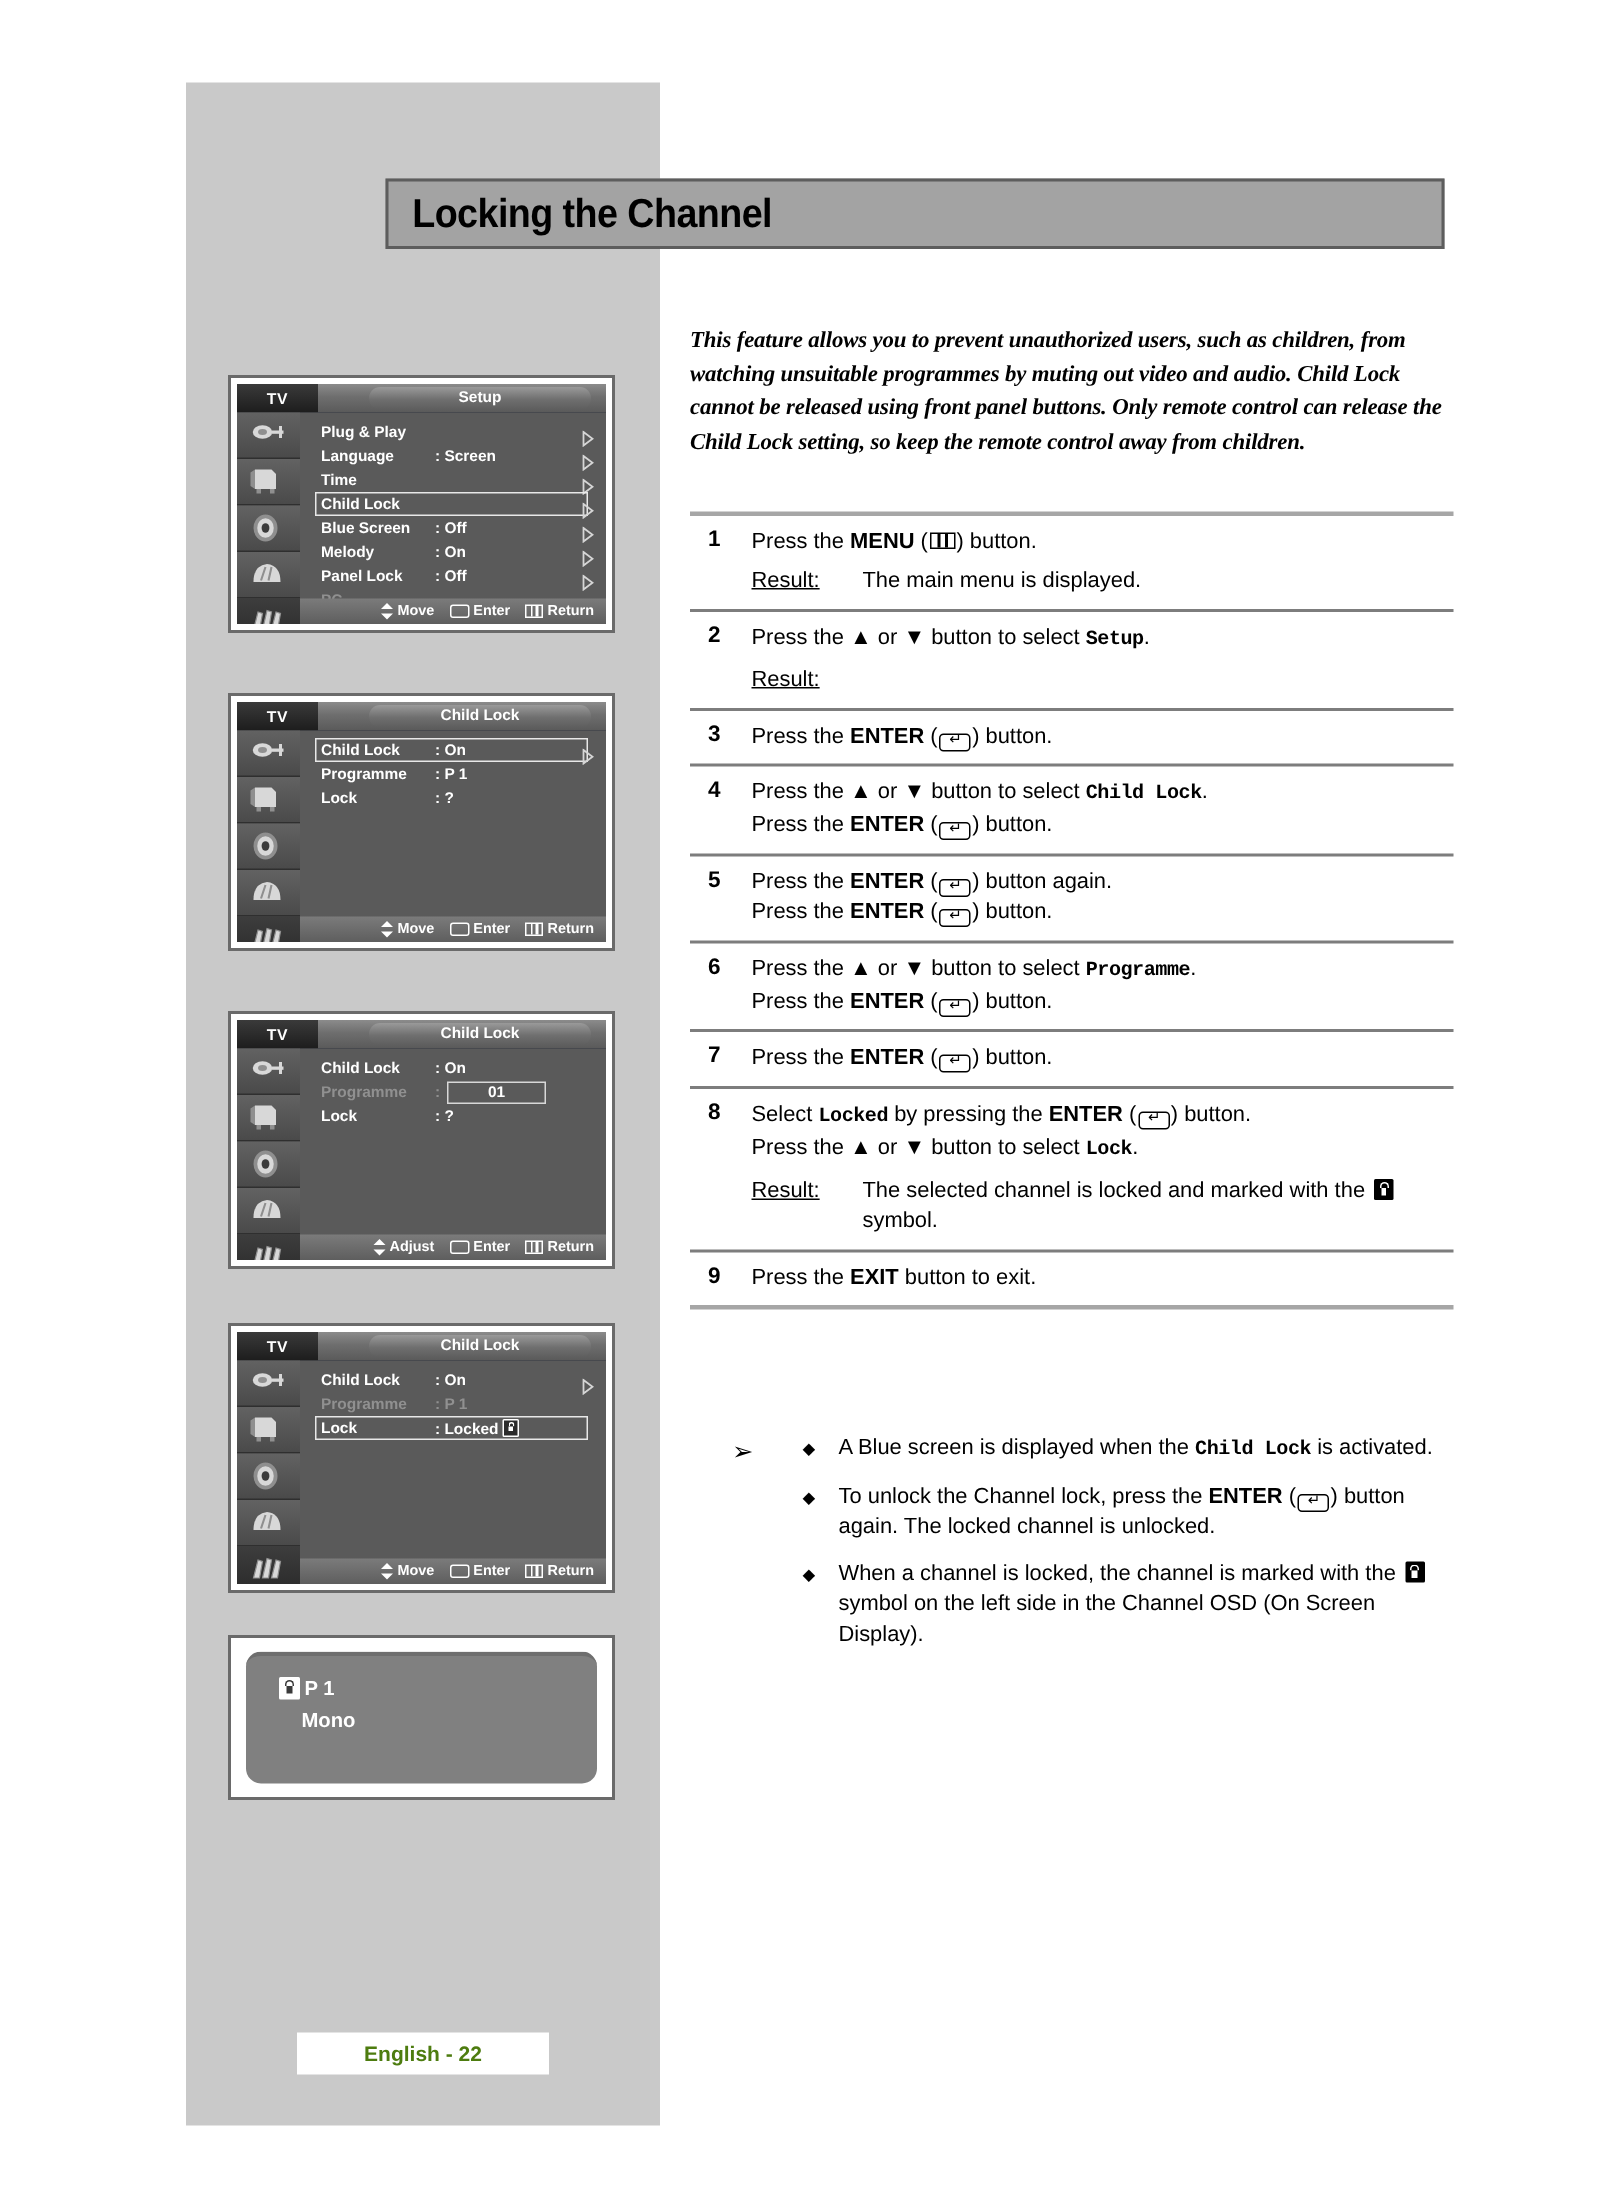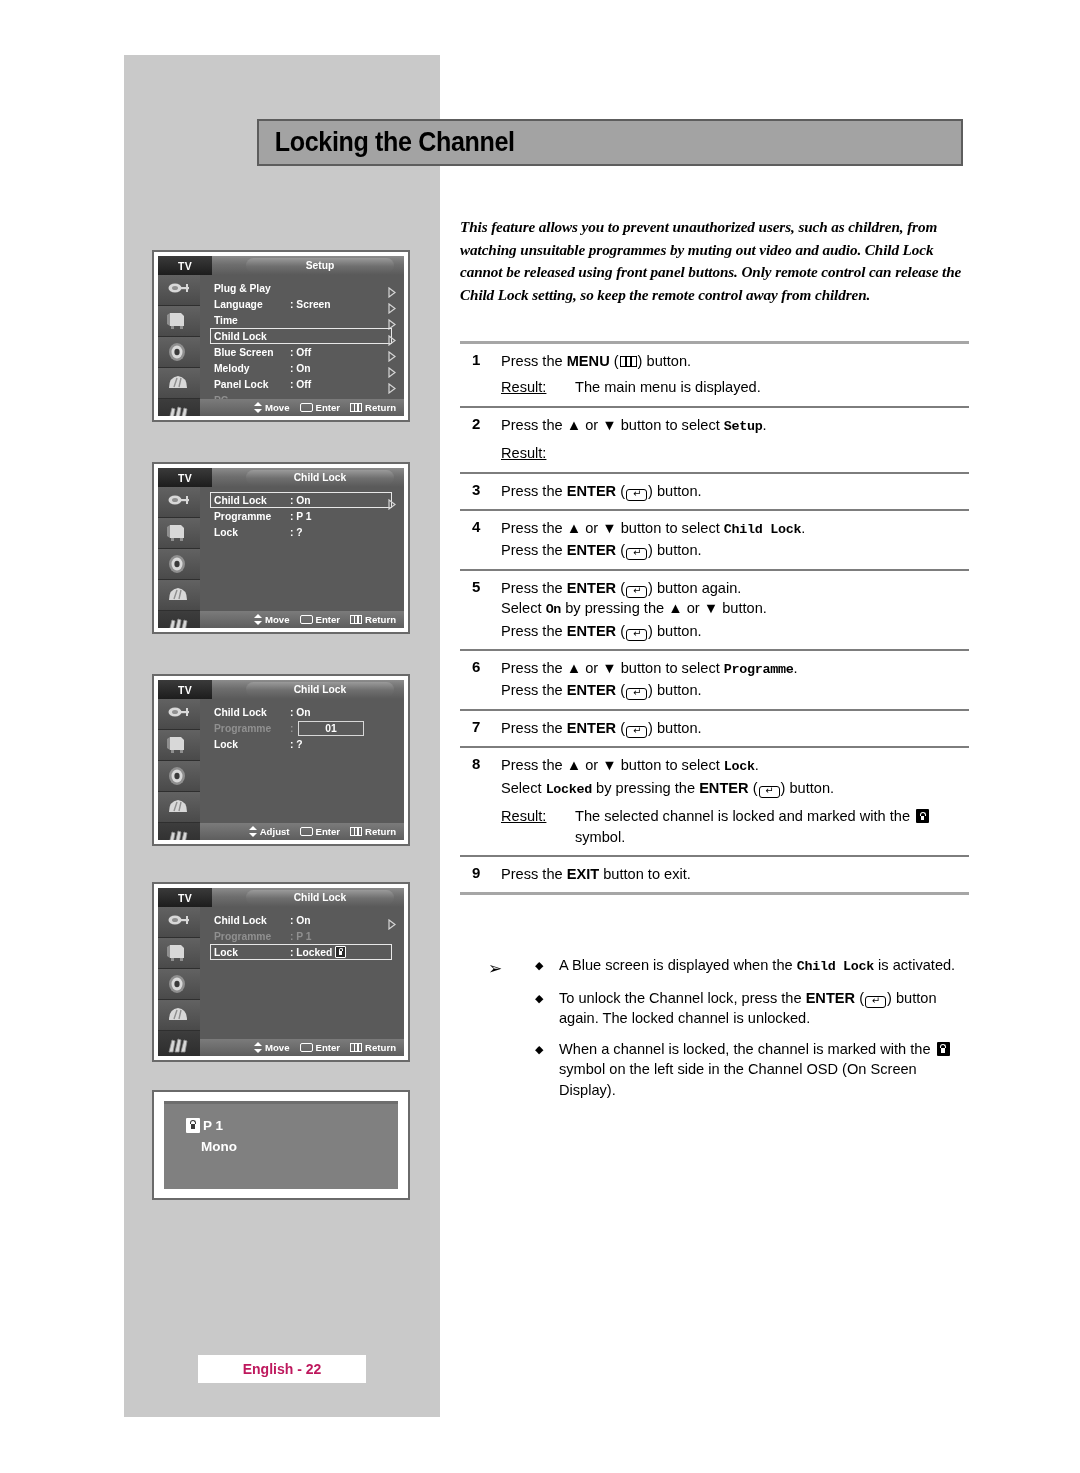--- a/index.html
+++ b/index.html
@@ -231,21 +231,21 @@
   .mi svg{display:block;}
 
   
   .chan-panel{
     position:absolute;left:152px;top:1090px;width:258px;height:110px;
     background:#ffffff;border:2px solid #6a6a6a;box-sizing:border-box;
     padding:9px 10px;
   }
   .chan-inner{
     width:100%;height:100%;background:#808080;position:relative;
-    border-top:3px solid #6e6e6e;box-sizing:border-box;
+    border-top:3px solid #6e6e6e;box-sizing:border-box;border-radius:10px;
   }
   .chan-line1{
     position:absolute;left:22px;top:14px;
     font-size:13.5px;font-weight:bold;color:#ffffff;
     display:flex;align-items:center;gap:3px;
   }
   .chan-line2{
     position:absolute;left:37px;top:35px;
     font-size:13.5px;font-weight:bold;color:#ffffff;
   }
@@ -260,21 +260,21 @@
   }
   .chan-lock::after{
     content:"";position:absolute;left:4.9px;top:6.4px;width:4px;height:5px;
     background:#3a3a3a;
   }
 
   
   .footer{
     position:absolute;left:198px;top:1355px;width:168px;height:28px;
     background:#ffffff;display:flex;align-items:center;justify-content:center;
-    font-size:14px;font-weight:bold;color:#be185d;
+    font-size:14px;font-weight:bold;color:#4d7c0f;
   }
 </style>
 </head>
 <body>
 
 <div class="page">
 
   <div class="grey-band"></div>
 
   <div class="title-box">
@@ -318,21 +318,20 @@
         <div class="step-body">
           <div class="line"><span>Press the </span><b class="kw">▲</b><span> or </span><b class="kw">▼</b><span> button to select </span><span class="mono">Child Lock</span><span>.</span></div>
           <div class="line"><span>Press the </span><b class="kw">ENTER</b><span> (</span><span class="ico-enter"><span>↵</span></span><span>) button.</span></div>
         </div>
       </div>
       <div class="rule thin"></div>
       <div class="step">
         <div class="step-num">5</div>
         <div class="step-body">
           <div class="line"><span>Press the </span><b class="kw">ENTER</b><span> (</span><span class="ico-enter"><span>↵</span></span><span>) button again.</span></div>
-          <div class="line"><span>Select </span><span class="mono">On</span><span> by pressing the </span><b class="kw">▲</b><span> or </span><b class="kw">▼</b><span> button.</span></div>
           <div class="line"><span>Press the </span><b class="kw">ENTER</b><span> (</span><span class="ico-enter"><span>↵</span></span><span>) button.</span></div>
         </div>
       </div>
       <div class="rule thin"></div>
       <div class="step">
         <div class="step-num">6</div>
         <div class="step-body">
           <div class="line"><span>Press the </span><b class="kw">▲</b><span> or </span><b class="kw">▼</b><span> button to select </span><span class="mono">Programme</span><span>.</span></div>
           <div class="line"><span>Press the </span><b class="kw">ENTER</b><span> (</span><span class="ico-enter"><span>↵</span></span><span>) button.</span></div>
         </div>
@@ -341,22 +340,22 @@
       <div class="step">
         <div class="step-num">7</div>
         <div class="step-body">
           <div class="line"><span>Press the </span><b class="kw">ENTER</b><span> (</span><span class="ico-enter"><span>↵</span></span><span>) button.</span></div>
         </div>
       </div>
       <div class="rule thin"></div>
       <div class="step">
         <div class="step-num">8</div>
         <div class="step-body">
+          <div class="line"><span>Select </span><span class="mono">Locked</span><span> by pressing the </span><b class="kw">ENTER</b><span> (</span><span class="ico-enter"><span>↵</span></span><span>) button.</span></div>
           <div class="line"><span>Press the </span><b class="kw">▲</b><span> or </span><b class="kw">▼</b><span> button to select </span><span class="mono">Lock</span><span>.</span></div>
-          <div class="line"><span>Select </span><span class="mono">Locked</span><span> by pressing the </span><b class="kw">ENTER</b><span> (</span><span class="ico-enter"><span>↵</span></span><span>) button.</span></div>
           <div class="res">
             <div class="res-label">Result:</div>
             <div class="res-text"><span>The selected channel is locked and marked with the </span><span class="ico-lock"></span><span> symbol.</span></div>
           </div>
         </div>
       </div>
       <div class="rule thin"></div>
       <div class="step">
         <div class="step-num">9</div>
         <div class="step-body">

